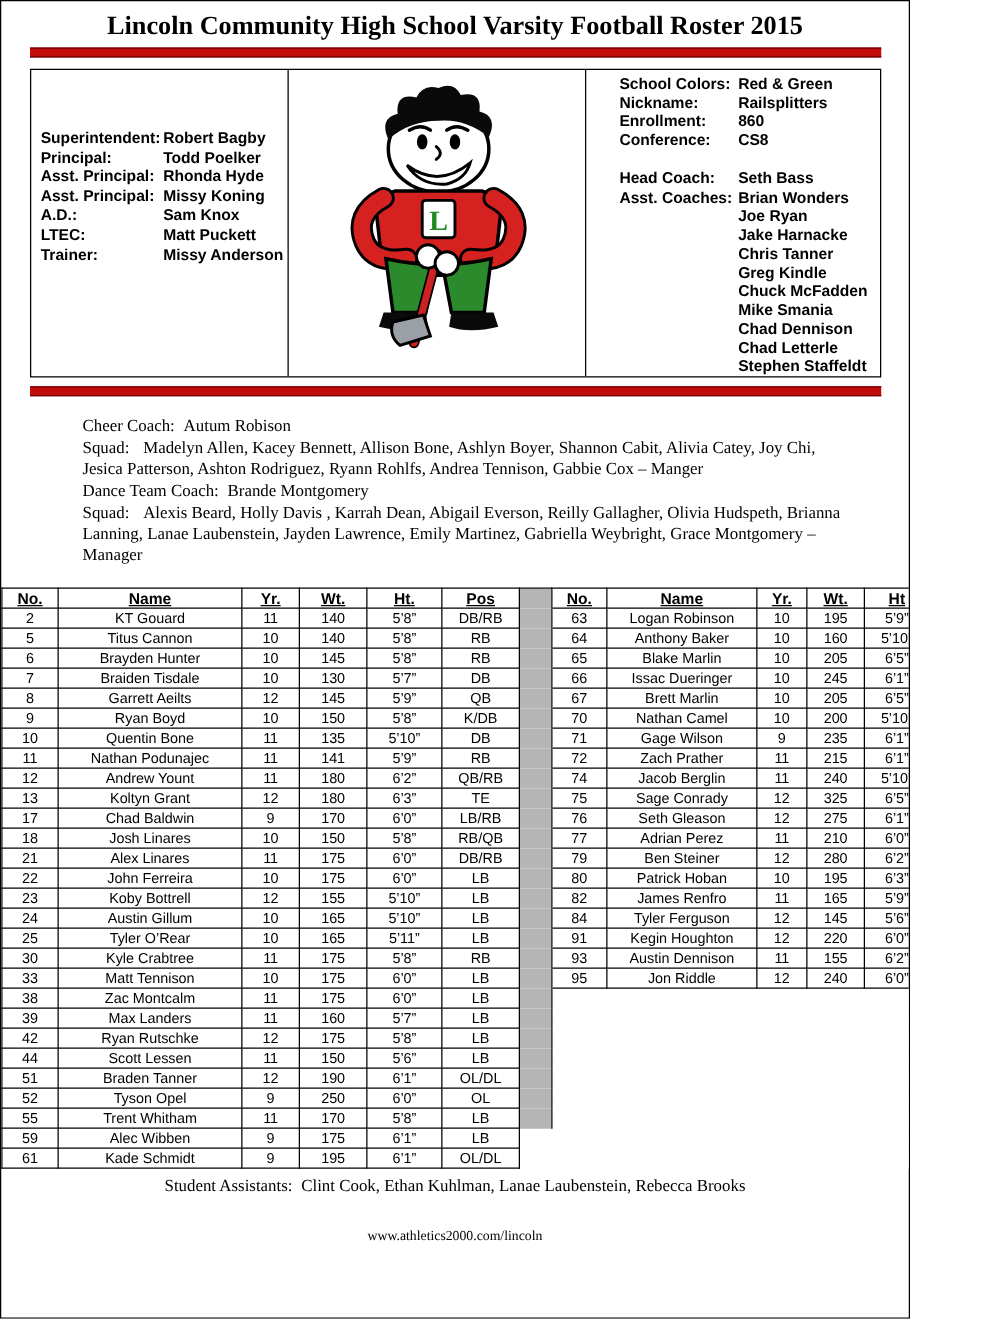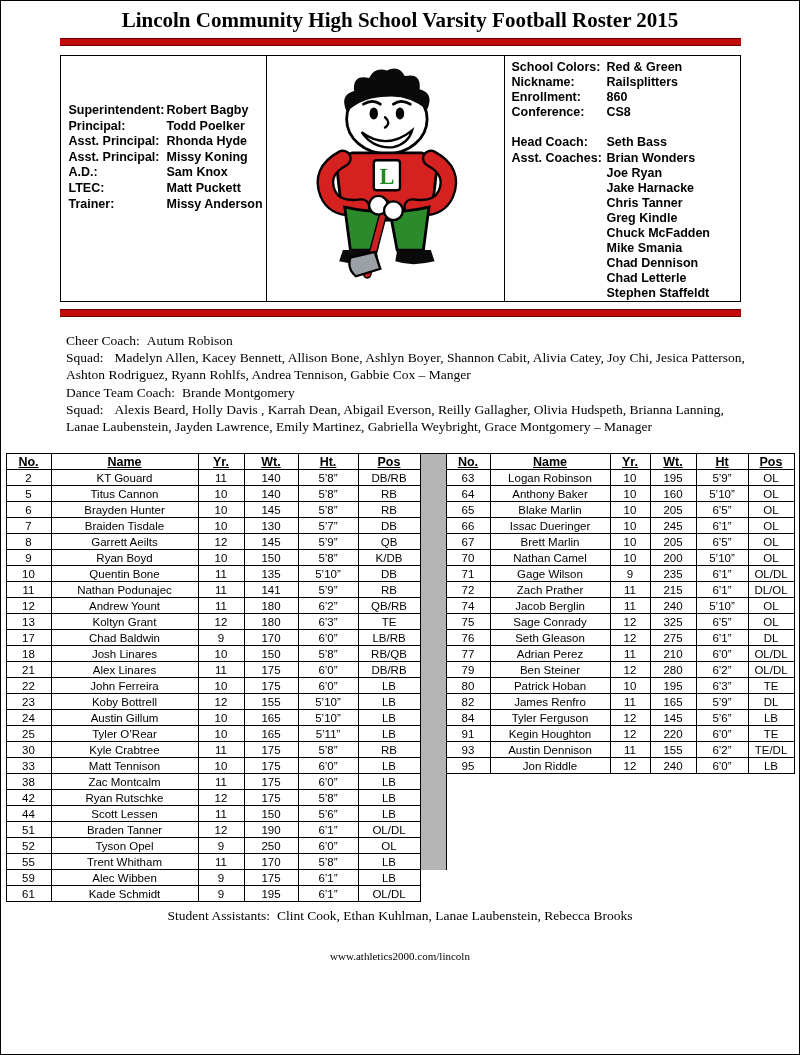--- a/index.html
+++ b/index.html
@@ -1,32 +1,32 @@
 <!DOCTYPE html>
 <html style="--accent-red: #c20b0b; --spacer-gray: #b5b5b5;"><head>
 <meta charset="utf-8">
 <style>
   * { box-sizing: border-box; }
   html,body { margin:0; padding:0; background:#fff; }
   body { width:800px; height:1055px; font-family:"Liberation Sans",sans-serif; color:#000; }
-  .page { width:800px; height:1055px; border:1px solid #000; overflow:hidden; background:#fff; }
+  .page { width:728px; height:1055px; border:1px solid #000; overflow:hidden; background:#fff; }
 
   .title { margin-top:7px; text-align:center; font-family:"Liberation Serif",serif; font-weight:bold; font-size:21px; }
 
   .rule { width:681px; height:8px; margin:5px auto 0; background:var(--accent-red,#c20b0b);
           border-top:1px solid #6e0000; border-bottom:1px solid #6e0000; }
   .rule2 { margin-top:7px; }
 
   .header-box { width:681px; height:247px; margin:9px auto 0; border:1px solid #000; display:flex; }
   .staff-cell { width:206px; border-right:1px solid #000; padding:47px 0 0 8px; }
   .mascot-cell { flex:1; border-right:1px solid #000; display:flex; justify-content:center; align-items:flex-start; padding-top:7px; }
   .info-cell { width:235px; padding:4px 0 0 7px; }
   .kv-row { display:flex; font-weight:bold; font-size:12.5px; line-height:15.6px; white-space:nowrap; }
   .staff-cell .lbl { width:98px; flex:none; }
-  .info-cell .kv-row { line-height:15.1px; }
+  .info-cell .kv-row { line-height:15.1px;margin-left:20px; }
   .info-cell .lbl { width:95px; flex:none; }
 
   .text-block { margin:15px 48px 0 65px; font-family:"Liberation Serif",serif; font-size:13.5px; line-height:17px; }
   .text-block.second { margin-top:1px; }
   .vlabel { margin-left:7px; }
   .squadtext { margin-left:11px; }
 
   table.roster { border-collapse:collapse; table-layout:fixed; margin:18px auto 0; width:788px; }
   .roster th, .roster td { padding:0; height:16px; text-align:center; font-size:11.5px; white-space:nowrap; overflow:hidden; }
   .roster th.hdr { font-size:12.5px; font-weight:bold; text-decoration:underline; border:1px solid #000; }
@@ -522,20 +522,35 @@
           <td class="cell">LB</td>
           <td class="sp gray"></td>
           <td class="off"></td>
           <td class="off"></td>
           <td class="off"></td>
           <td class="off"></td>
           <td class="off"></td>
           <td class="off"></td>
         </tr>
         <tr>
+          <td class="cell">39</td>
+          <td class="cell">Max Landers</td>
+          <td class="cell">11</td>
+          <td class="cell">160</td>
+          <td class="cell">5’7”</td>
+          <td class="cell">LB</td>
+          <td class="sp gray"></td>
+          <td class="off"></td>
+          <td class="off"></td>
+          <td class="off"></td>
+          <td class="off"></td>
+          <td class="off"></td>
+          <td class="off"></td>
+        </tr>
+        <tr>
           <td class="cell">42</td>
           <td class="cell">Ryan Rutschke</td>
           <td class="cell">12</td>
           <td class="cell">175</td>
           <td class="cell">5’8”</td>
           <td class="cell">LB</td>
           <td class="sp gray"></td>
           <td class="off"></td>
           <td class="off"></td>
           <td class="off"></td>

